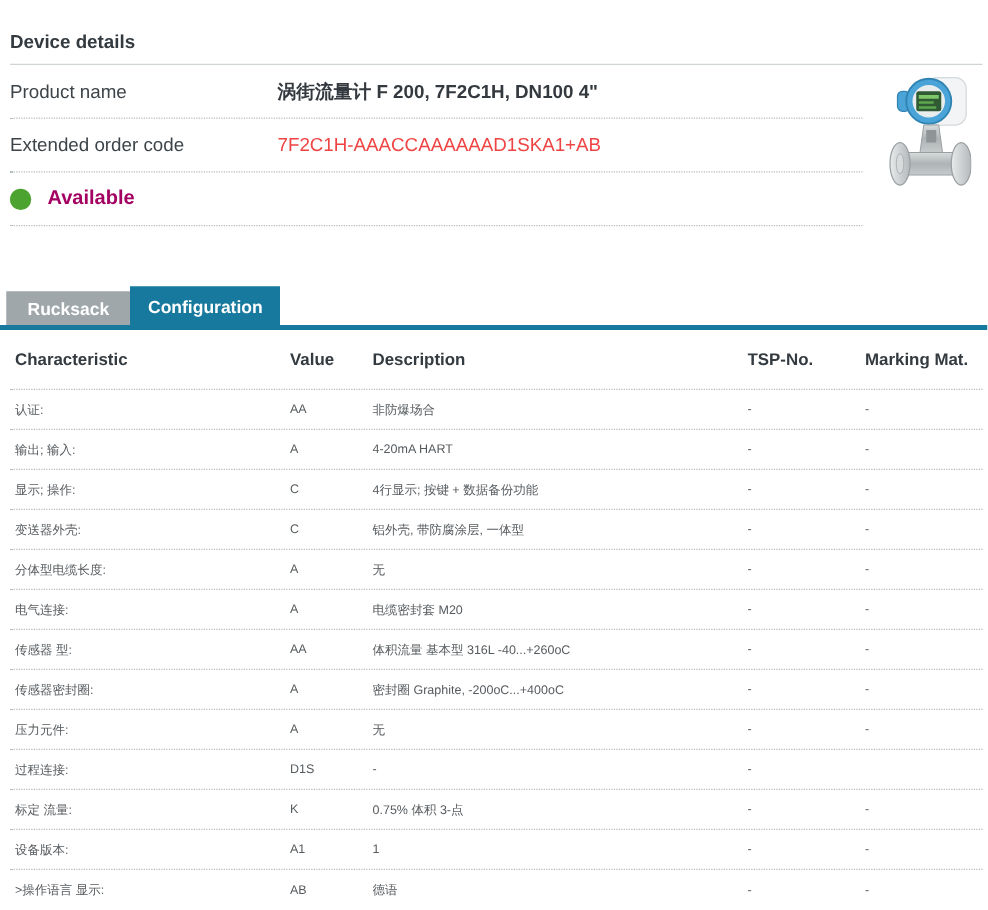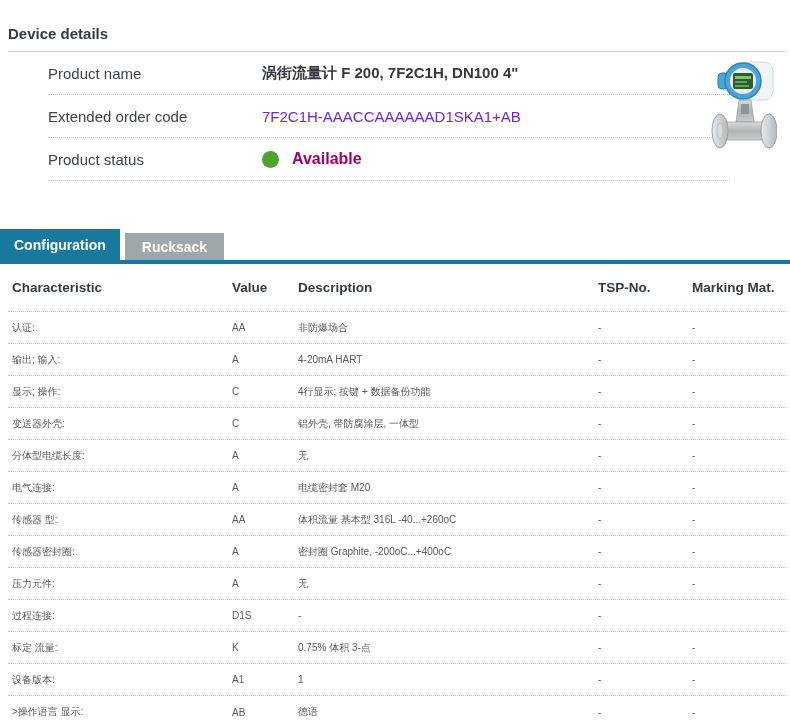--- a/index.html
+++ b/index.html
@@ -17,24 +17,23 @@
     font-size:15px; font-weight:600; color:#343b40;
     padding-bottom:9px;
     border-bottom:1px solid #cfd4d6;
     width:778px;
   }
   .detail-row {
     display:flex; align-items:center;
     height:43px; width:682px;
     border-bottom:1px dotted #b5bdc0;
     font-size:15px;
-    margin-left:40px;
   }
   .detail-label { width:214px; color:#3d4449; flex:none; }
-  .detail-value { color:#6d28d9; }
+  .detail-value { color:#ef4444; }
   .detail-value.bold { font-weight:700; color:#33393e; }
   .status-wrap { display:flex; align-items:center; }
   .status-dot {
     width:17px; height:17px; border-radius:50%;
     background:#4da32f; flex:none; margin-right:13px;
   }
   .status-text { color:#a30061; font-weight:600; font-size:16px; }
 
   .product-image {
     position:absolute; top:60px; right:13px;
@@ -81,21 +80,20 @@
       <div class="detail-label">Product name</div>
       <div class="detail-value bold">涡街流量计 F 200, 7F2C1H, DN100 4"</div>
     </div>
 
     <div class="detail-row">
       <div class="detail-label">Extended order code</div>
       <div class="detail-value">7F2C1H-AAACCAAAAAAD1SKA1+AB</div>
     </div>
 
     <div class="detail-row">
-      <div class="detail-label">Product status</div>
       <div class="status-wrap">
         <span class="status-dot"></span>
         <span class="status-text">Available</span>
       </div>
     </div>
   </div>
 
   <div class="product-image">
     <svg width="66" height="94" viewBox="0 0 66 94" xmlns="http://www.w3.org/2000/svg">
       <defs>
@@ -127,22 +125,22 @@
 
       <rect x="12" y="62" width="44" height="18" rx="4" fill="url(#metal)" stroke="#9aa0a2" stroke-width="0.8"></rect>
 
       <ellipse cx="9" cy="71" rx="8" ry="17" fill="url(#flange)" stroke="#9aa0a2" stroke-width="1"></ellipse>
       <ellipse cx="58" cy="71" rx="8" ry="17" fill="url(#flange)" stroke="#9aa0a2" stroke-width="1"></ellipse>
       <ellipse cx="9" cy="71" rx="3" ry="8" fill="#d8dbdc" stroke="#a8adaf" stroke-width="0.7"></ellipse>
     </svg>
   </div>
 
   <div class="tabbar">
+    <div class="tab inactive">Rucksack</div>
     <div class="tab active">Configuration</div>
-    <div class="tab inactive">Rucksack</div>
   </div>
 
   <div class="table">
     <div class="t-row t-head">
       <div class="cell">Characteristic</div>
       <div class="cell">Value</div>
       <div class="cell">Description</div>
       <div class="cell">TSP-No.</div>
       <div class="cell">Marking Mat.</div>
     </div>

